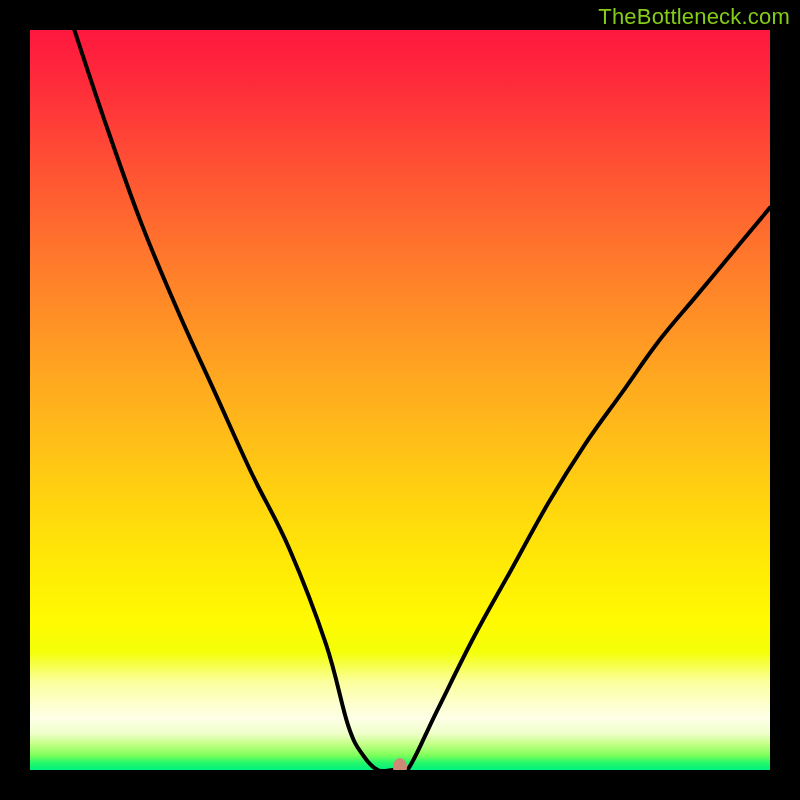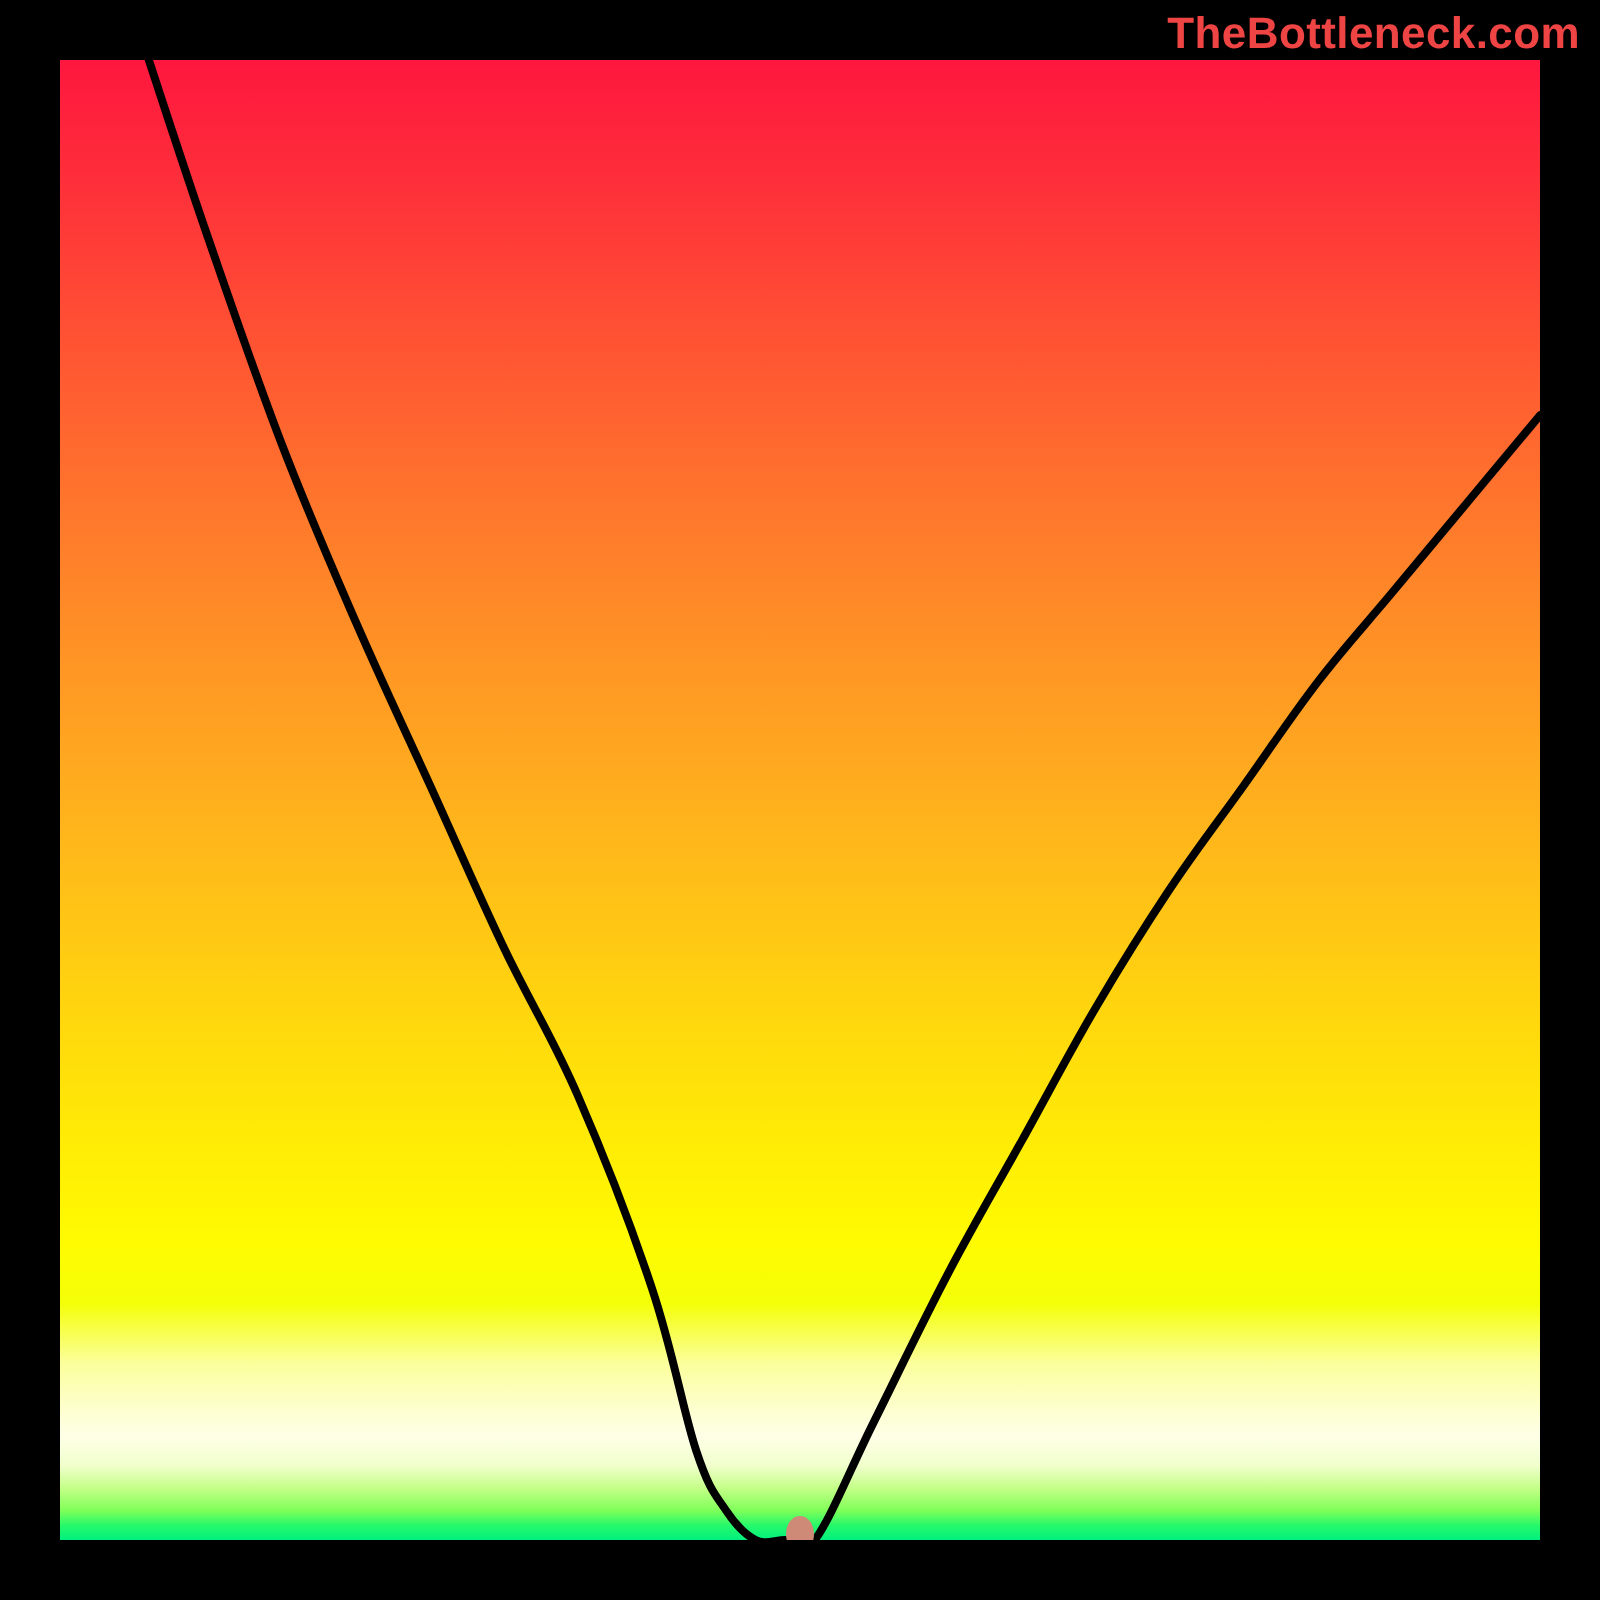--- a/index.html
+++ b/index.html
@@ -9,22 +9,22 @@
     background: #000;
     position: relative;
     font-family: Arial, Helvetica, sans-serif;
     overflow: hidden;
   }
   .attribution {
     position: absolute;
     top: 4px;
     right: 10px;
     font-size: 22px;
-    color: #ef4444;
-    font-weight: 700;
+    color: #84cc16;
+    font-weight: 400;
     letter-spacing: 0.2px;
     z-index: 10;
   }
   .plot-area {
     position: absolute;
     left: 30px;
     top: 30px;
     width: 740px;
     height: 740px;
     overflow: hidden;

